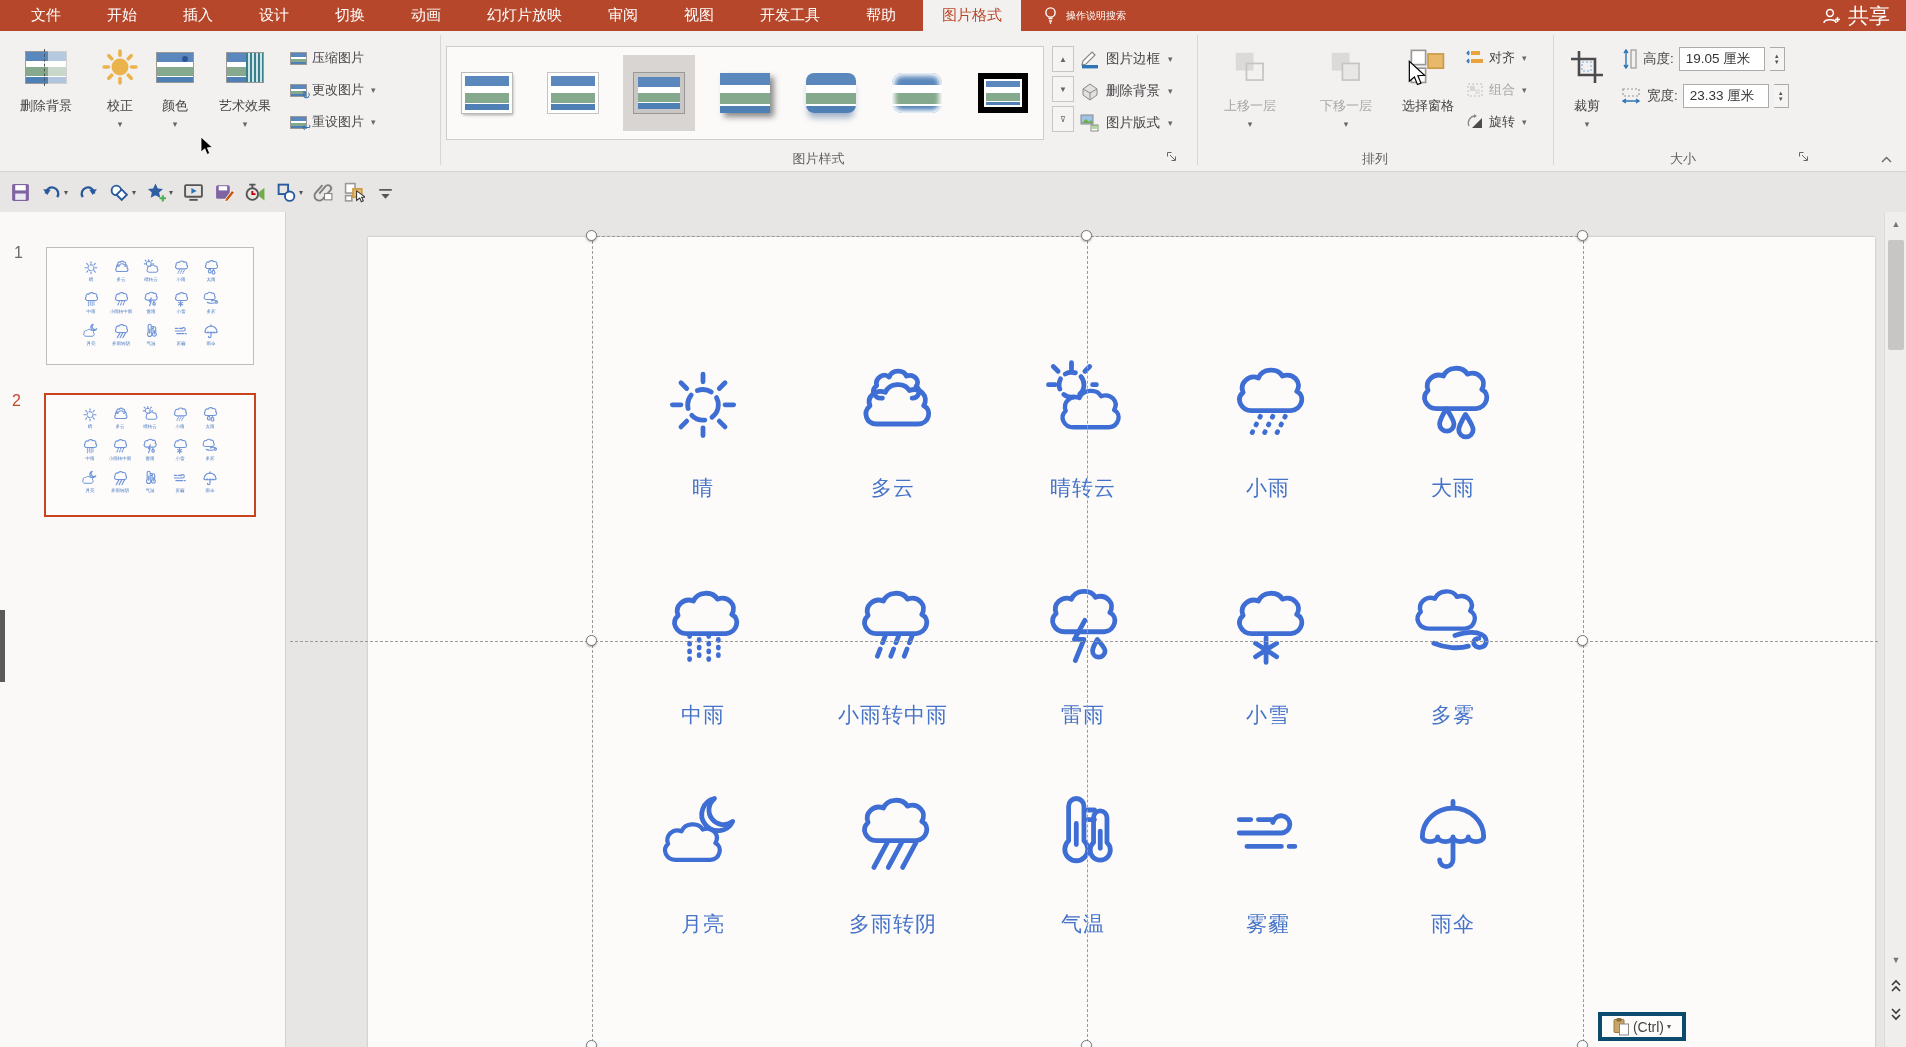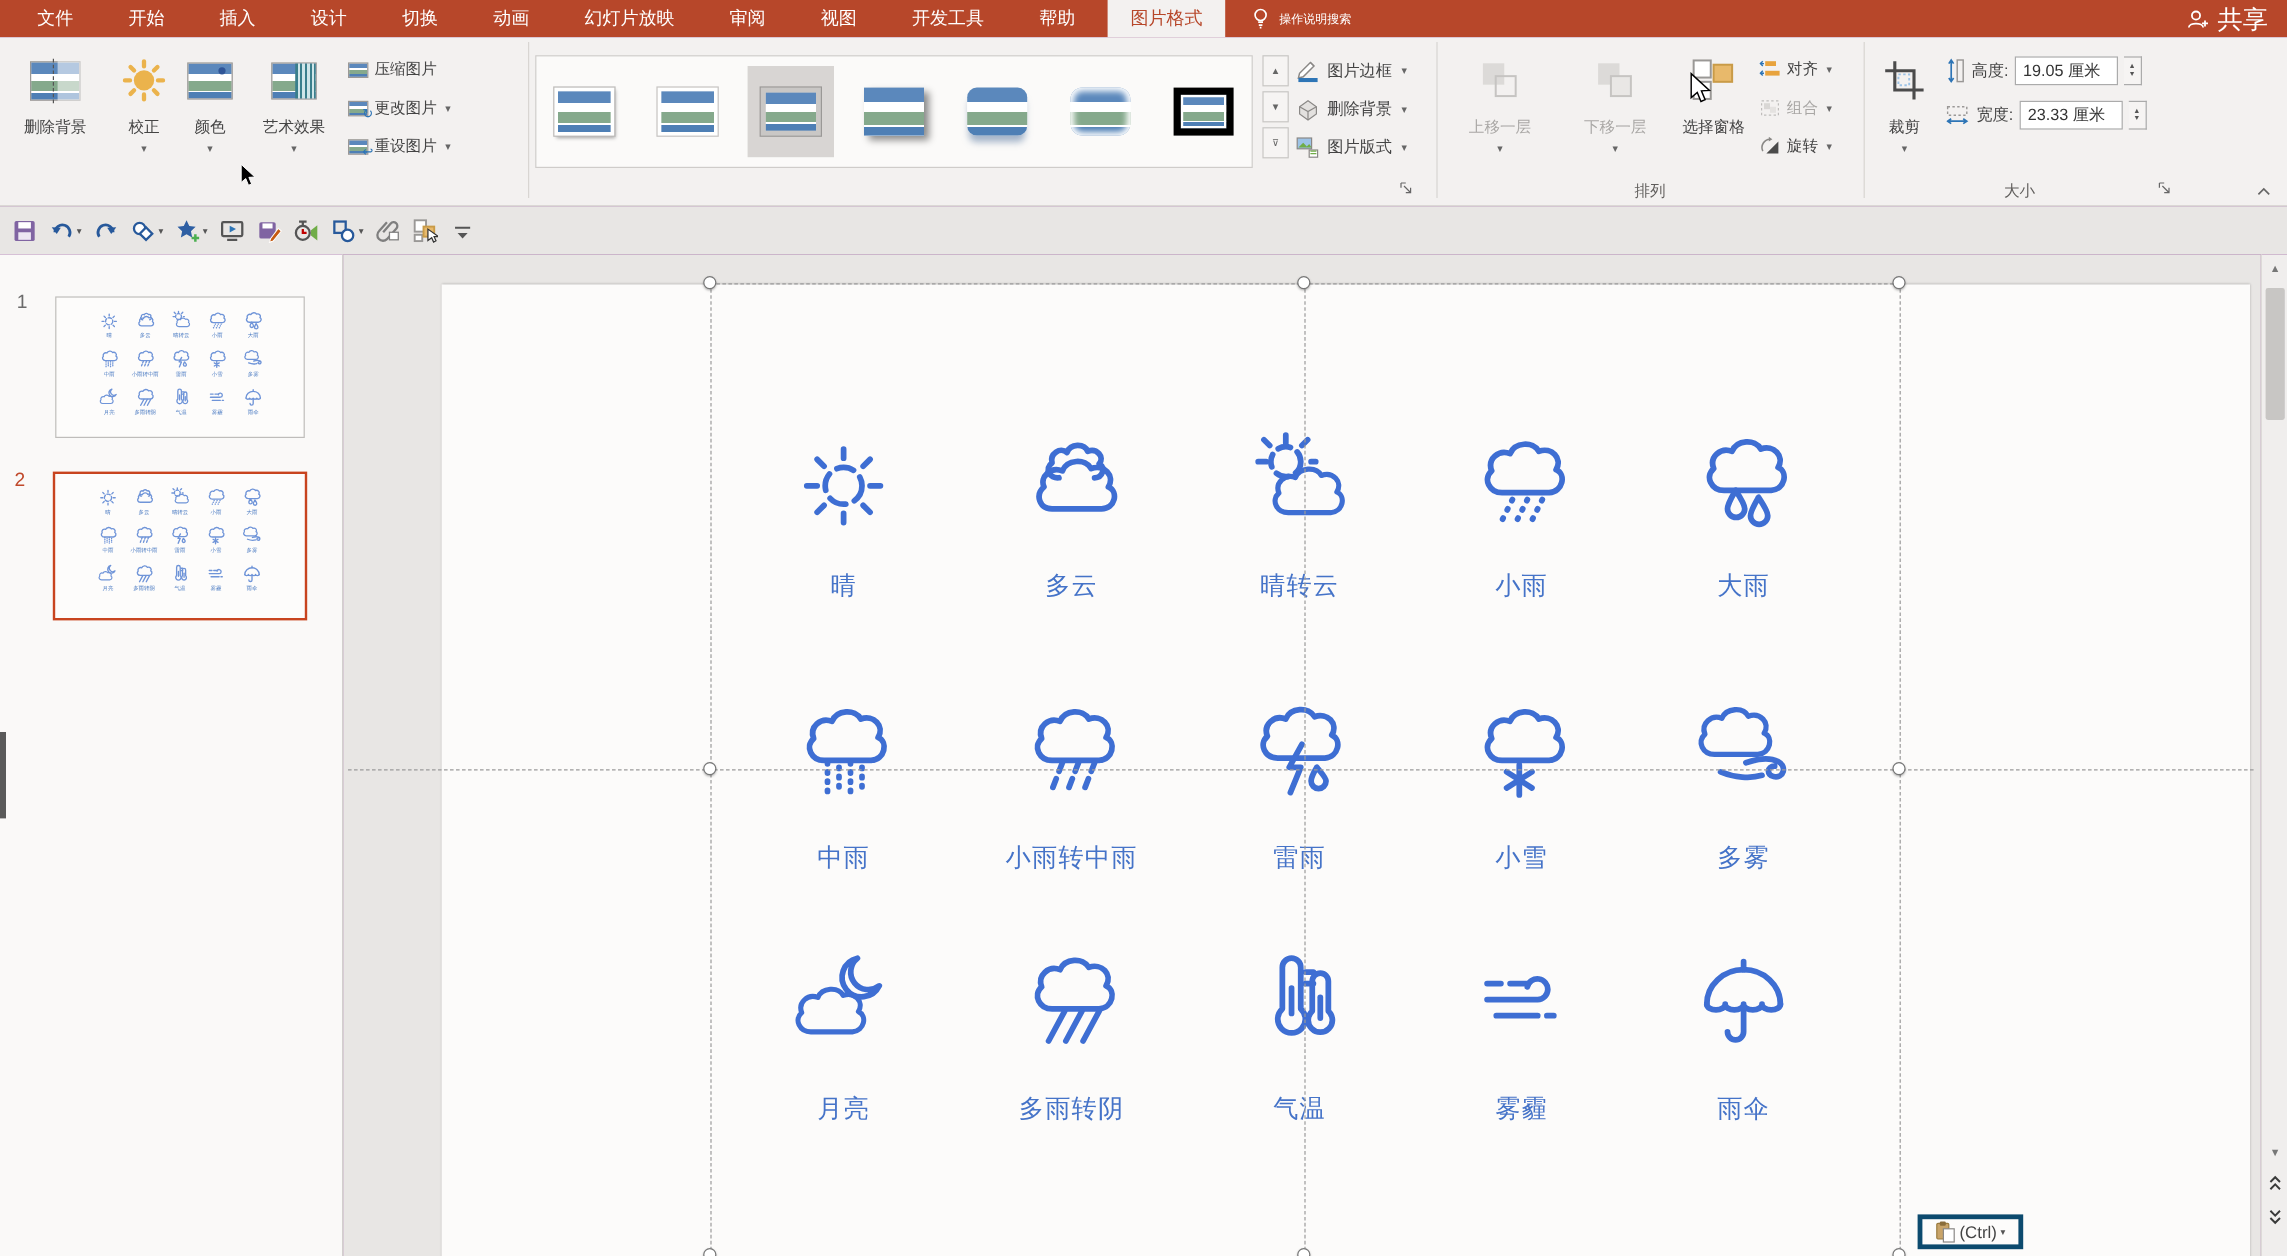--- a/index.html
+++ b/index.html
@@ -323,20 +323,21 @@
     <div class="stylebtn" style="top:82px">
       <svg width="20" height="20" viewBox="0 0 20 20">
           <rect x="1" y="2" width="12" height="9" fill="#9DC3E6" stroke="#8a8886"></rect>
           <path d="M2 10l4-4 3 3 2-2 2 3z" fill="#70AD47"></path>
           <rect x="11" y="12" width="7" height="6" fill="#fff" stroke="#8a8886"></rect>
           <path d="M12 13h5M12 15h5" stroke="#70AD47"></path>
         </svg>
       <span>图片版式</span>
         <span class="rarr-in">▾</span>
     </div>
+    <div class="grouplabel" style="left:440px;width:757px">图片样式</div>
     <div class="launcher" style="left:1166px">
       <svg width="12" height="12" viewBox="0 0 12 12">
           <path d="M1.5 1.5h4M1.5 1.5v4M4 4l5 5M9.5 5.5v4h-4" stroke="#666" fill="none"></path>
         </svg>
     </div>
 
     <div class="rbig dis" style="left:1204px;width:92px">
       <div class="ric">
         <svg width="38" height="38" viewBox="0 0 32 32">
             <rect x="4" y="4" width="15" height="15" fill="#DCDAD8"></rect>

